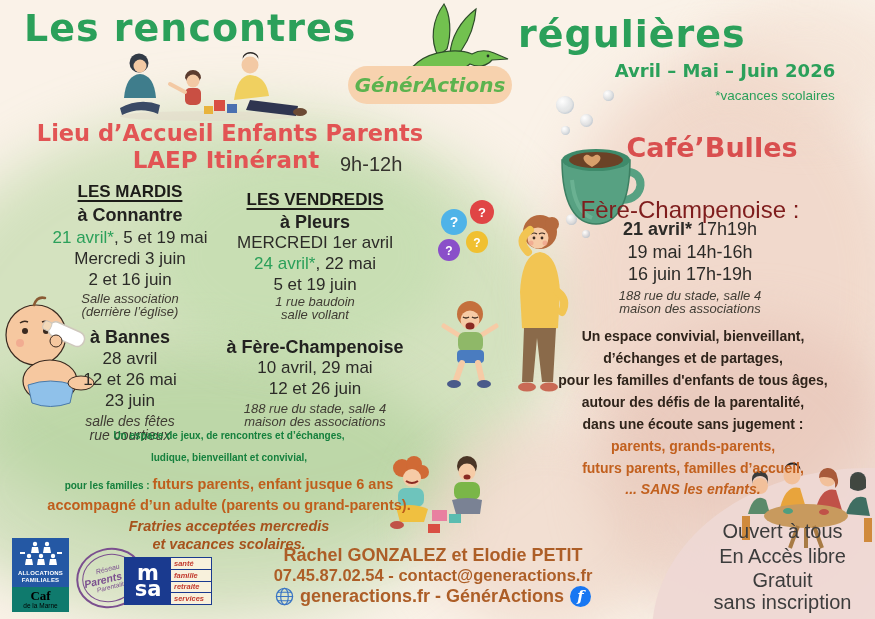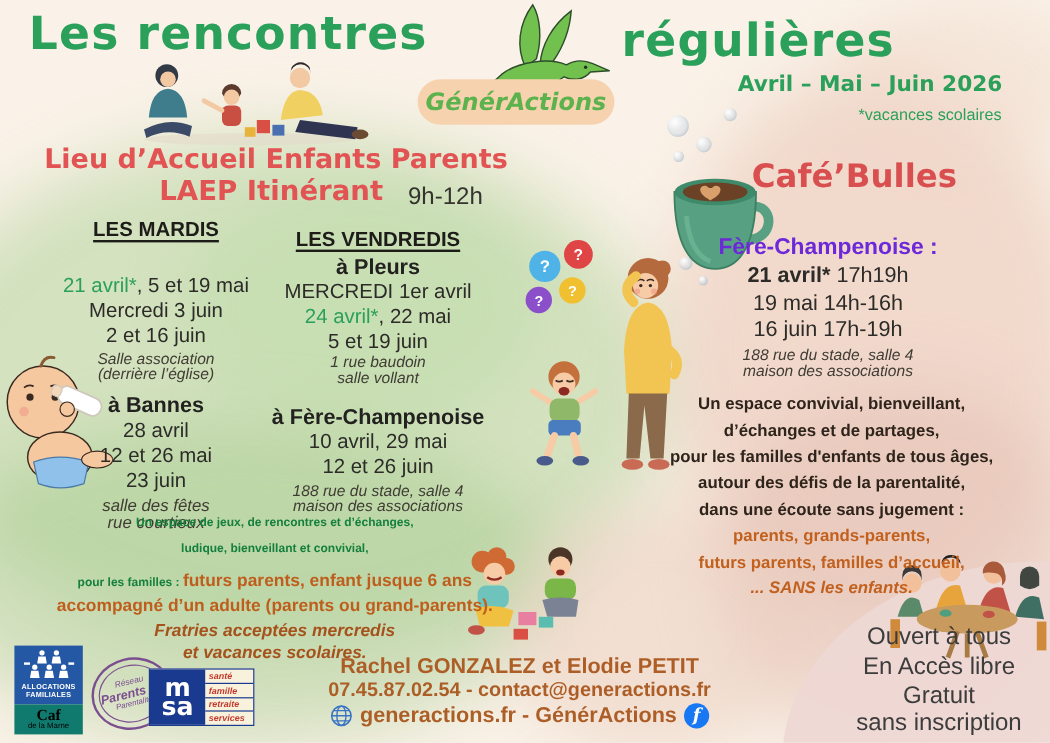--- a/index.html
+++ b/index.html
@@ -101,20 +101,21 @@
     <rect x="114" y="52" width="11" height="11" fill="#d94f43"></rect>
     <rect x="127" y="56" width="10" height="9" fill="#4a6fb0"></rect>
     <rect x="104" y="58" width="9" height="8" fill="#e8b33c"></rect>
   </svg>
 
   <div class="txt redhead ctr" style="left:0px;top:120px;width:460px;font-size:22.5px;">Lieu d’Accueil Enfants Parents</div>
   <div class="txt redhead ctr" style="left:0px;top:147px;width:452px;font-size:23px;">LAEP Itinérant</div>
   <div class="txt" style="left:340px;top:153px;font-size:20px;color:#35332e;">9h-12h</div>
 
   <div class="txt colhead ctr" style="left:10px;top:182px;width:240px;">LES MARDIS</div>
+  <div class="txt place ctr" style="left:10px;top:205px;width:240px;">à Connantre</div>
   <div class="txt date ctr" style="left:10px;top:228px;width:240px;">
     <span class="gr">21 avril*</span><span>, 5 et 19 mai</span>
   </div>
   <div class="txt date ctr" style="left:10px;top:249px;width:240px;">Mercredi 3 juin</div>
   <div class="txt date ctr" style="left:10px;top:270px;width:240px;">2 et 16 juin</div>
   <div class="txt venue ctr" style="left:10px;top:292px;width:240px;">Salle association</div>
   <div class="txt venue ctr" style="left:10px;top:305px;width:240px;">(derrière l’église)</div>
 
   <div class="txt place ctr" style="left:10px;top:327px;width:240px;">à Bannes</div>
   <div class="txt date ctr" style="left:10px;top:349px;width:240px;">28 avril</div>
@@ -194,21 +195,21 @@
   <svg class="il" style="left:546px;top:120px;" width="104" height="145" viewBox="0 0 104 145">
     <path d="M80 52 C100 50 100 80 76 80" fill="none" stroke="#57a182" stroke-width="8" stroke-linecap="round"></path>
     <path d="M16 40 C16 85 30 104 50 104 C70 104 84 85 84 40 Z" fill="#57a182" stroke="#3c7f62" stroke-width="1.5"></path>
     <path d="M26 60 C28 82 36 94 46 98" stroke="#6fb596" stroke-width="4" fill="none" opacity=".8"></path>
     <ellipse cx="50" cy="40" rx="34" ry="11" fill="#3e8a6a"></ellipse>
     <ellipse cx="50" cy="40" rx="27" ry="8" fill="#6b4226"></ellipse>
     <path d="M44 36 c-3 -3 -8 0 -6 4 c1 3 5 5 8 7 c3 -2 7 -4 8 -7 c2 -4 -3 -7 -6 -4 c-1 1 -3 1 -4 0 Z" fill="#d9a06b"></path>
   </svg>
 
   <div class="txt redhead ctr" style="left:567px;top:132px;width:290px;font-size:27px;color:#d94f4f;">Café’Bulles</div>
-  <div class="txt ctr" style="left:545px;top:196px;width:290px;font-size:19px;font-weight:700;color:#6d28d9;">Fère-Champenoise :</div>
+  <div class="txt ctr" style="left:545px;top:196px;width:290px;font-size:24px;font-weight:400;color:#7f1d1d;">Fère-Champenoise :</div>
   <div class="txt sched ctr" style="left:545px;top:219px;width:290px;">
     <span style="font-weight:800;">21 avril*</span><span> 17h19h</span>
   </div>
   <div class="txt sched ctr" style="left:545px;top:242px;width:290px;">19 mai 14h-16h</div>
   <div class="txt sched ctr" style="left:545px;top:264px;width:290px;">16 juin 17h-19h</div>
   <div class="txt venue ctr" style="left:545px;top:289px;width:290px;">188 rue du stade, salle 4</div>
   <div class="txt venue ctr" style="left:545px;top:302px;width:290px;">maison des associations</div>
 
   <div class="txt cpara-d ctr" style="left:528px;top:328px;width:330px;">Un espace convivial, bienveillant,</div>
   <div class="txt cpara-d ctr" style="left:528px;top:350px;width:330px;">d’échanges et de partages,</div>

